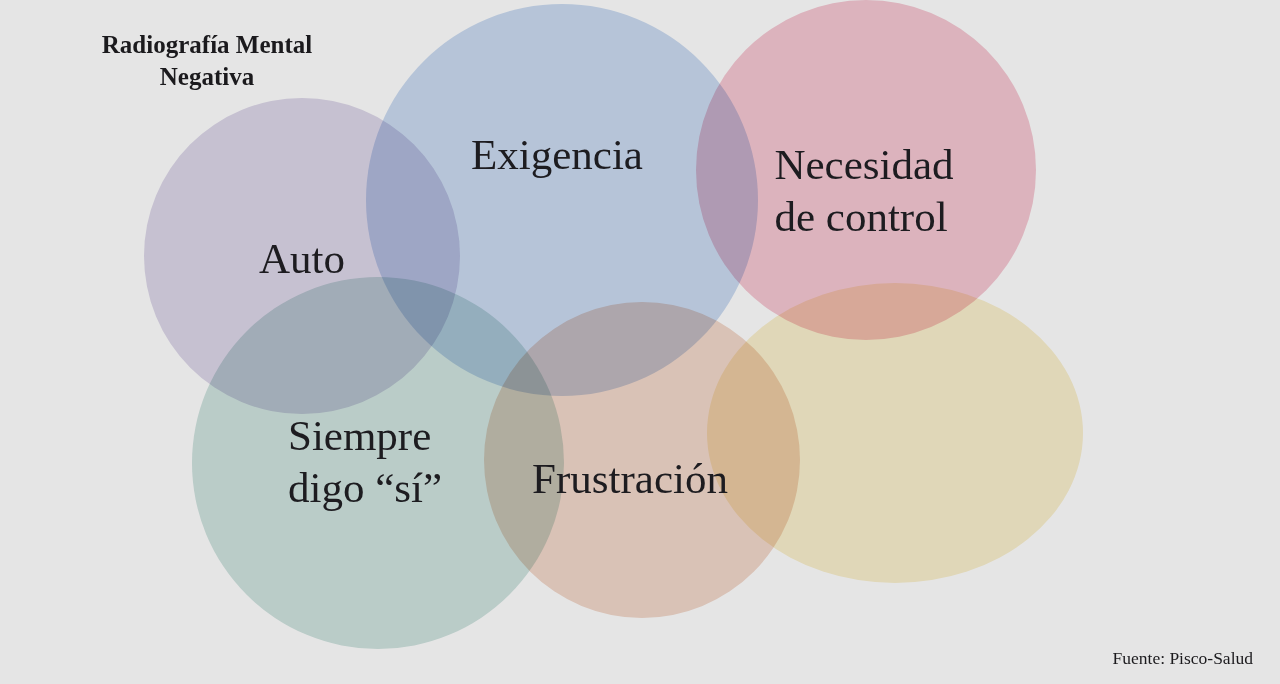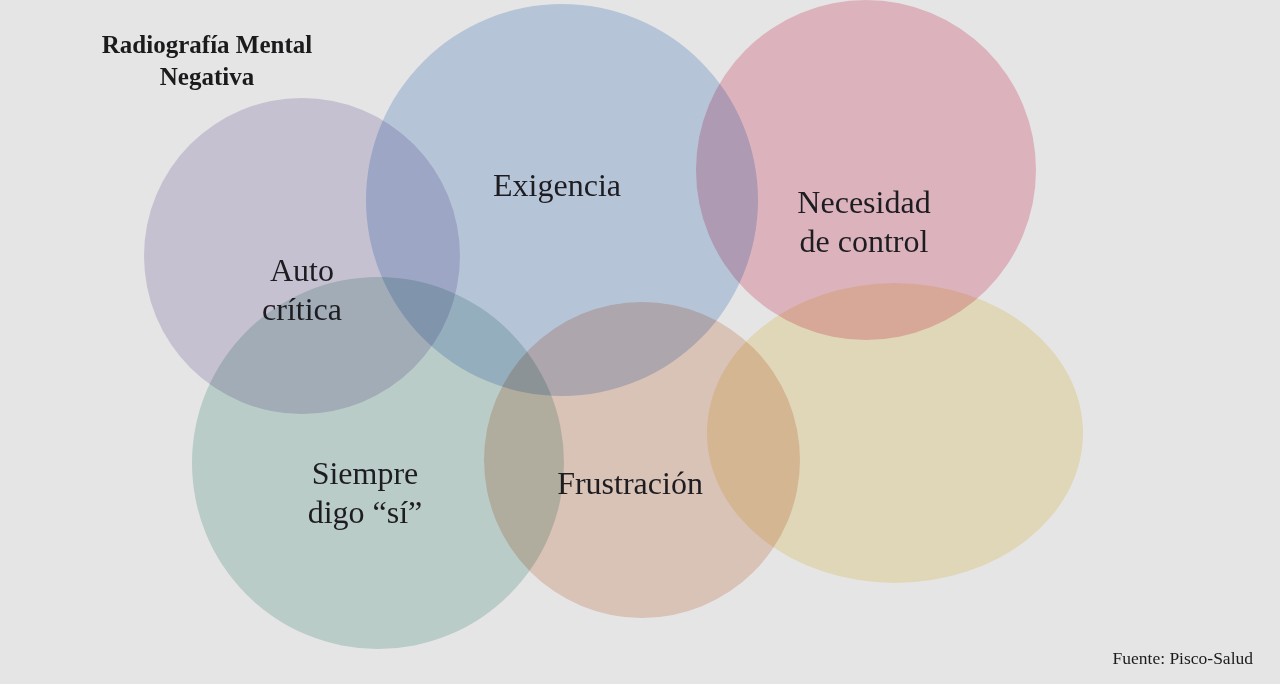--- a/index.html
+++ b/index.html
@@ -25,33 +25,32 @@
   .c-purple { left: 144px; top:  98px; width: 316px; height: 316px; }
   .c-blue   { left: 366px; top:   4px; width: 392px; height: 392px; }
   .c-pink   { left: 696px; top:   0px; width: 340px; height: 340px; }
   .c-teal   { left: 192px; top: 277px; width: 372px; height: 372px; }
   .c-peach  { left: 484px; top: 302px; width: 316px; height: 316px; }
   .c-yellow { left: 707px; top: 283px; width: 376px; height: 300px; }
   
   .lbl {
     position: absolute;
     transform: translate(-50%, -50%);
-    text-align: center;
+    text-align: left;
     color: #1d1c20;
-    font-size: 32px;
+    font-size: 43px;
     line-height: 1.22;
     white-space: nowrap;
-    margin-top: 31px;
   }
   .lbl span { display: block; }
   .lbl-auto        { left: 302px; top: 259px; }
   .lbl-exigencia   { left: 557px; top: 155px; }
   .lbl-necesidad   { left: 864px; top: 191px; }
   .lbl-siempre     { left: 365px; top: 462px; }
-  .lbl-frustracion { left: 630px; top: 453px; }
+  .lbl-frustracion { left: 630px; top: 479px; }
   .lbl-miedo       { left: 880px; top: 385px; }
   .title {
     position: absolute;
     left: 207px; top: 61px;
     transform: translate(-50%, -50%);
     text-align: center;
     margin: 0;
     color: #1b1a1d;
     font-size: 25px;
     font-weight: 700;
@@ -85,21 +84,20 @@
   <div class="circle c-peach" style="background: rgb(242, 216, 203);"></div>
   <div class="circle c-yellow" style="background: rgb(250, 240, 205);"></div>
 
   <h1 class="title">
     <span>Radiografía Mental</span>
     <span>Negativa</span>
   </h1>
 
   <div class="lbl lbl-auto">
     <span>Auto</span>
-    <span>crítica</span>
   </div>
 
   <div class="lbl lbl-exigencia">
     <span>Exigencia</span>
   </div>
 
   <div class="lbl lbl-siempre">
     <span>Siempre</span>
     <span>digo “sí”</span>
   </div>

